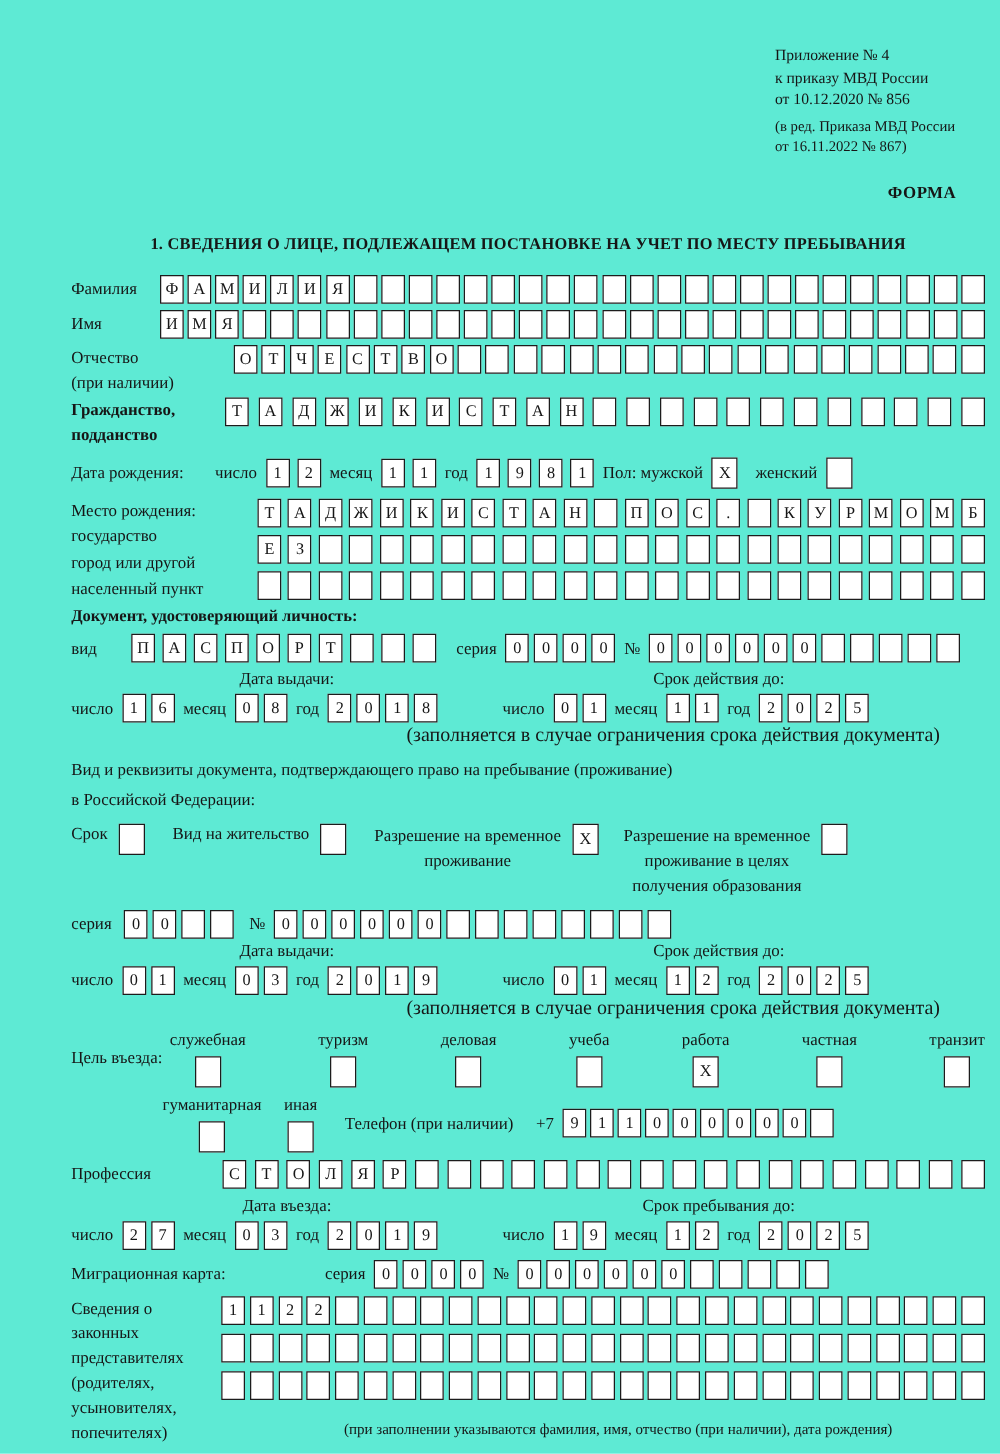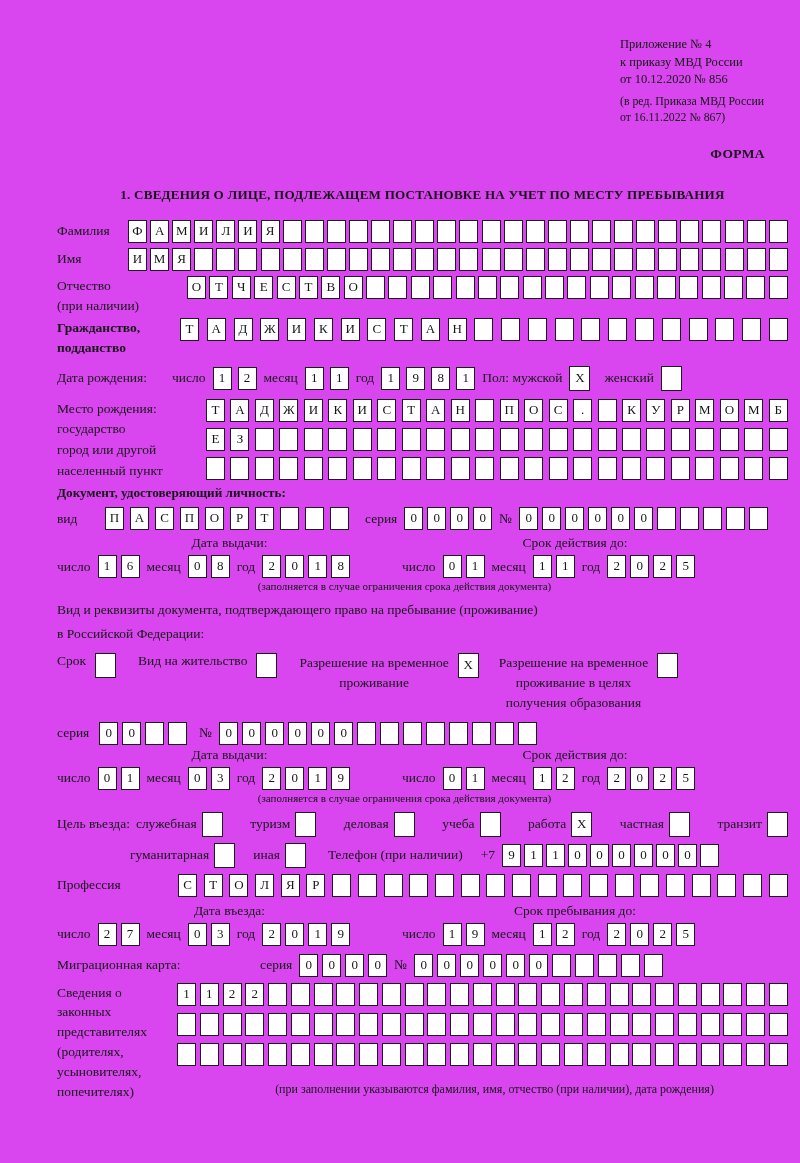--- a/index.html
+++ b/index.html
@@ -1,18 +1,18 @@
 <!DOCTYPE html>
 <html><head>
 <meta charset="utf-8">
 <style>
   html,body{margin:0;padding:0;}
   body{width:800px;height:1163px;background:#ffffff;color:#161616;
        font-family:"Liberation Serif","DejaVu Serif",serif;font-size:13.5px;}
-  .page{width:800px;height:1163px;padding:36px 12px 24px 57px;box-sizing:border-box;overflow:hidden;background:#d946ef;}
+  .page{width:800px;height:1163px;padding:36px 12px 24px 57px;box-sizing:border-box;overflow:hidden;background:#5eead4;}
   .annex{margin-left:563px;font-size:12.5px;line-height:1.4;}
   .revision{margin-left:563px;font-size:11.8px;line-height:1.4;margin-top:4px;}
   .forma{font-weight:bold;text-align:right;padding-right:23px;margin-top:20px;font-size:13.5px;letter-spacing:.4px;}
   .title{font-weight:bold;text-align:center;font-size:13.8px;line-height:1.55;margin-top:15px;}
   .uline{display:inline-block;width:58px;border-bottom:2.2px solid #222;height:13px;margin-left:10px;}
   .sec1{font-weight:bold;text-align:center;font-size:13.1px;margin-top:25px;letter-spacing:.2px;white-space:nowrap;}
   .form{margin-top:17px;}
   .frow{display:flex;align-items:center;margin-bottom:5px;}
   .top{align-items:flex-start;}
   .lbl{flex:none;line-height:1.5;}
@@ -27,28 +27,28 @@
   .stack{flex:1;display:flex;flex-direction:column;gap:6px;min-width:0;}
   .dlbl{flex:none;padding:0 7px;}
   .pl0{padding-left:0;}
   .center-b{text-align:left;font-weight:bold;margin:1px 0 6px;font-size:13.2px;}
   .dhead{display:flex;margin-top:2px;}
   .dh-l{width:345px;text-align:center;}
   .dh-r{flex:1;text-align:center;padding-right:40px;}
   .drow{display:flex;align-items:center;margin-top:4px;margin-bottom:2px;}
   .dcol-l{width:345px;display:flex;align-items:center;}
   .dcol-r{flex:1;display:flex;align-items:center;}
-  .note{font-size:11px;text-align:center;padding-right:36px;margin-top:2px;}
+  .note{font-size:16px;text-align:right;padding-right:36px;margin-top:2px;}
   .pline{margin-top:7px;line-height:1.65;}
   .optrow{display:flex;align-items:flex-start;margin-top:7px;margin-bottom:6px;}
   .opt{display:flex;align-items:flex-start;gap:9px;}
   .mr20{margin-right:22px;} .mr18{margin-right:20px;}
   .optlines{text-align:center;line-height:1.5;}
   .pairs{display:flex;flex:1;justify-content:space-between;align-items:center;}
-  .pair{display:flex;align-items:center;gap:5px;}
+  .pair{display:flex;align-items:center;gap:5px;flex-direction:column;}
   .mt8{margin-top:8px;} .mt6{margin-top:6px;}
   .bottom-note{font-size:12px;text-align:center;padding-left:24px;margin-top:9px;}
 </style>
 </head>
 <body>
 
 <div class="page">
 
   <div class="annex">
     <div>Приложение № 4</div>

